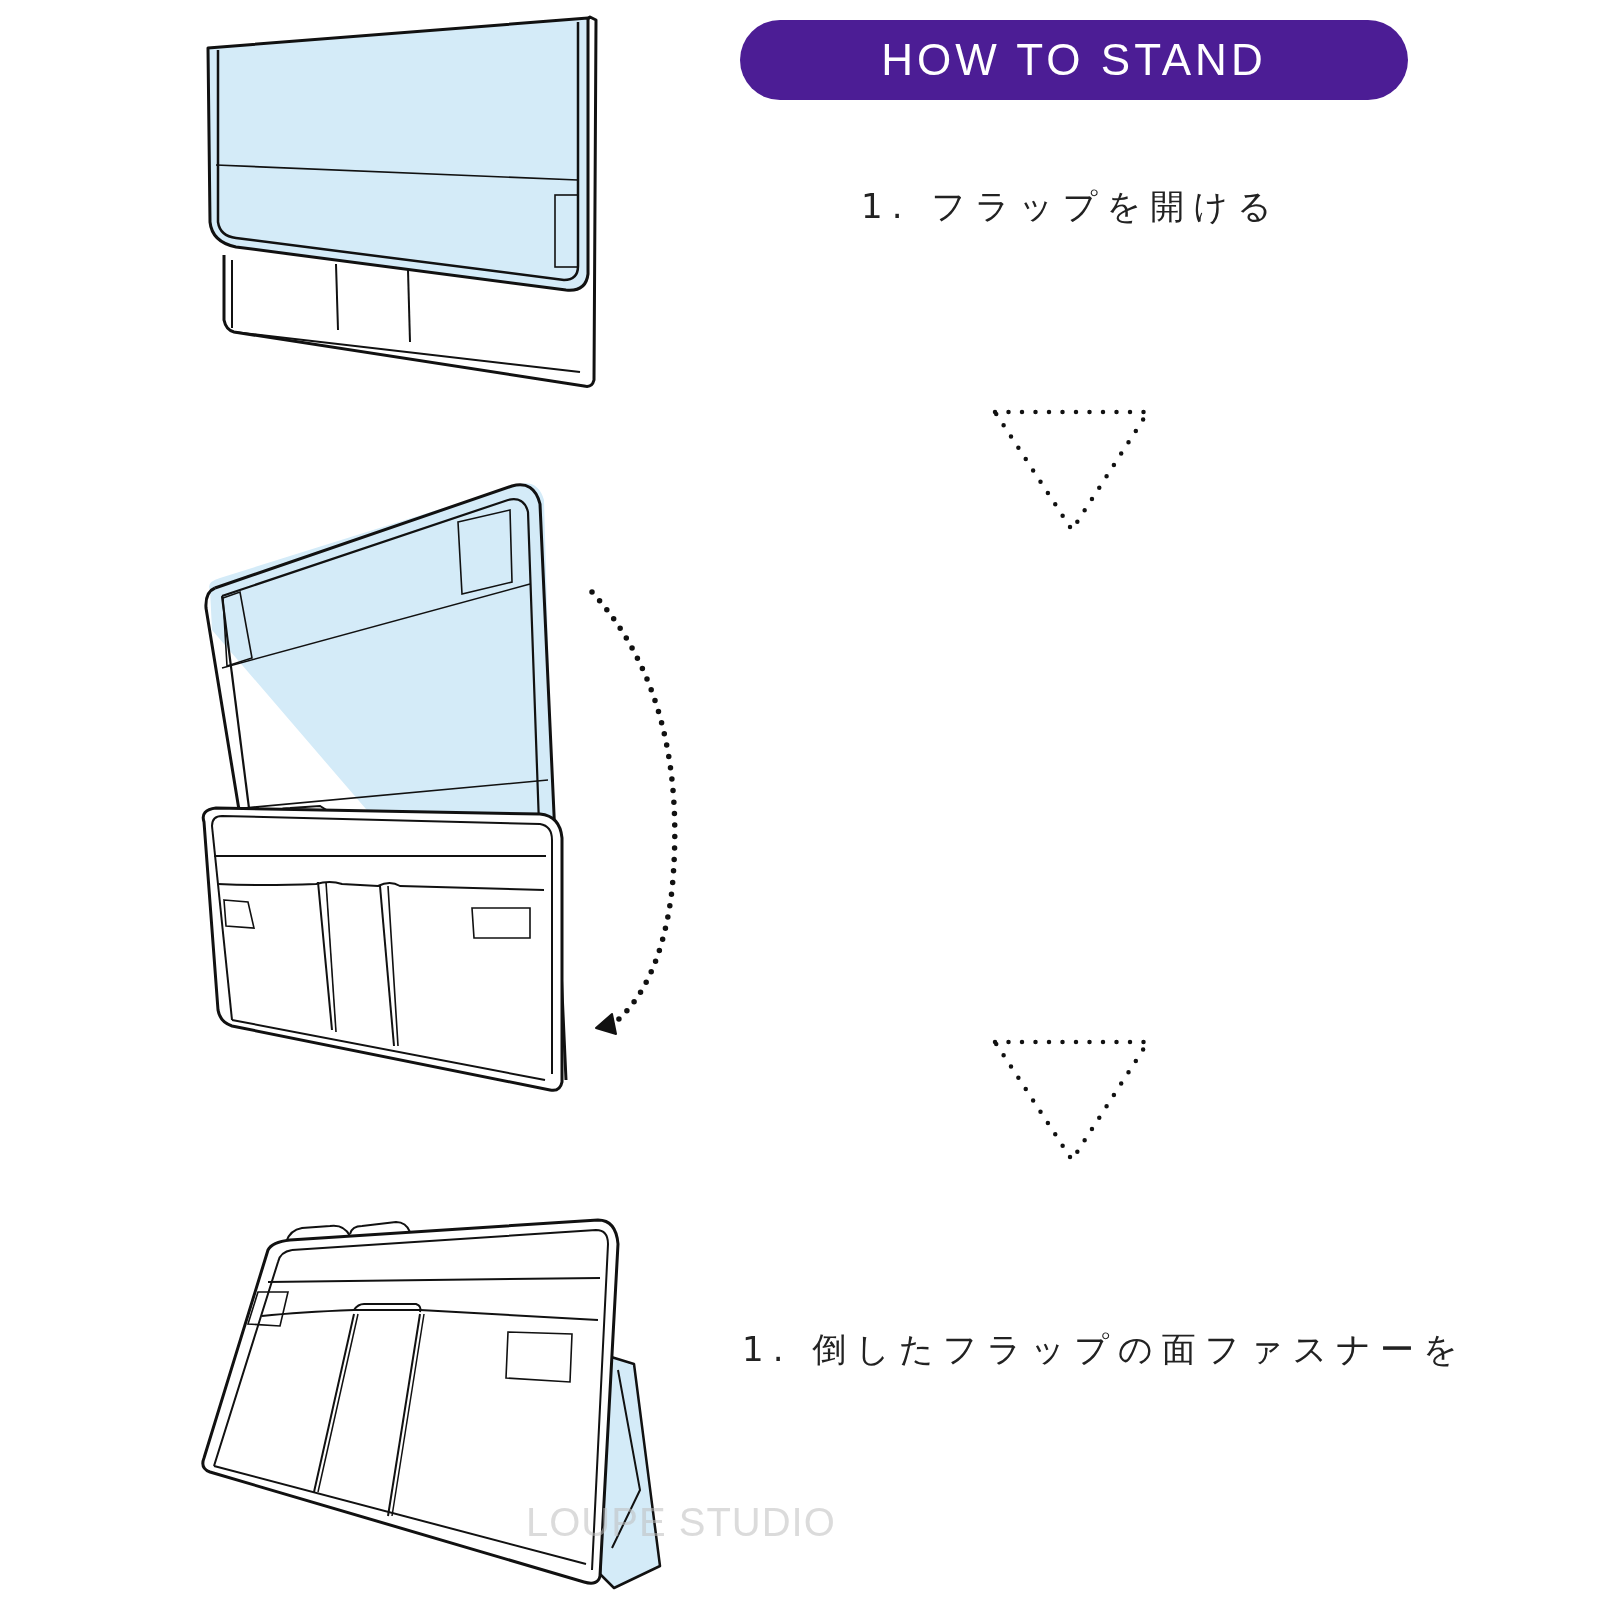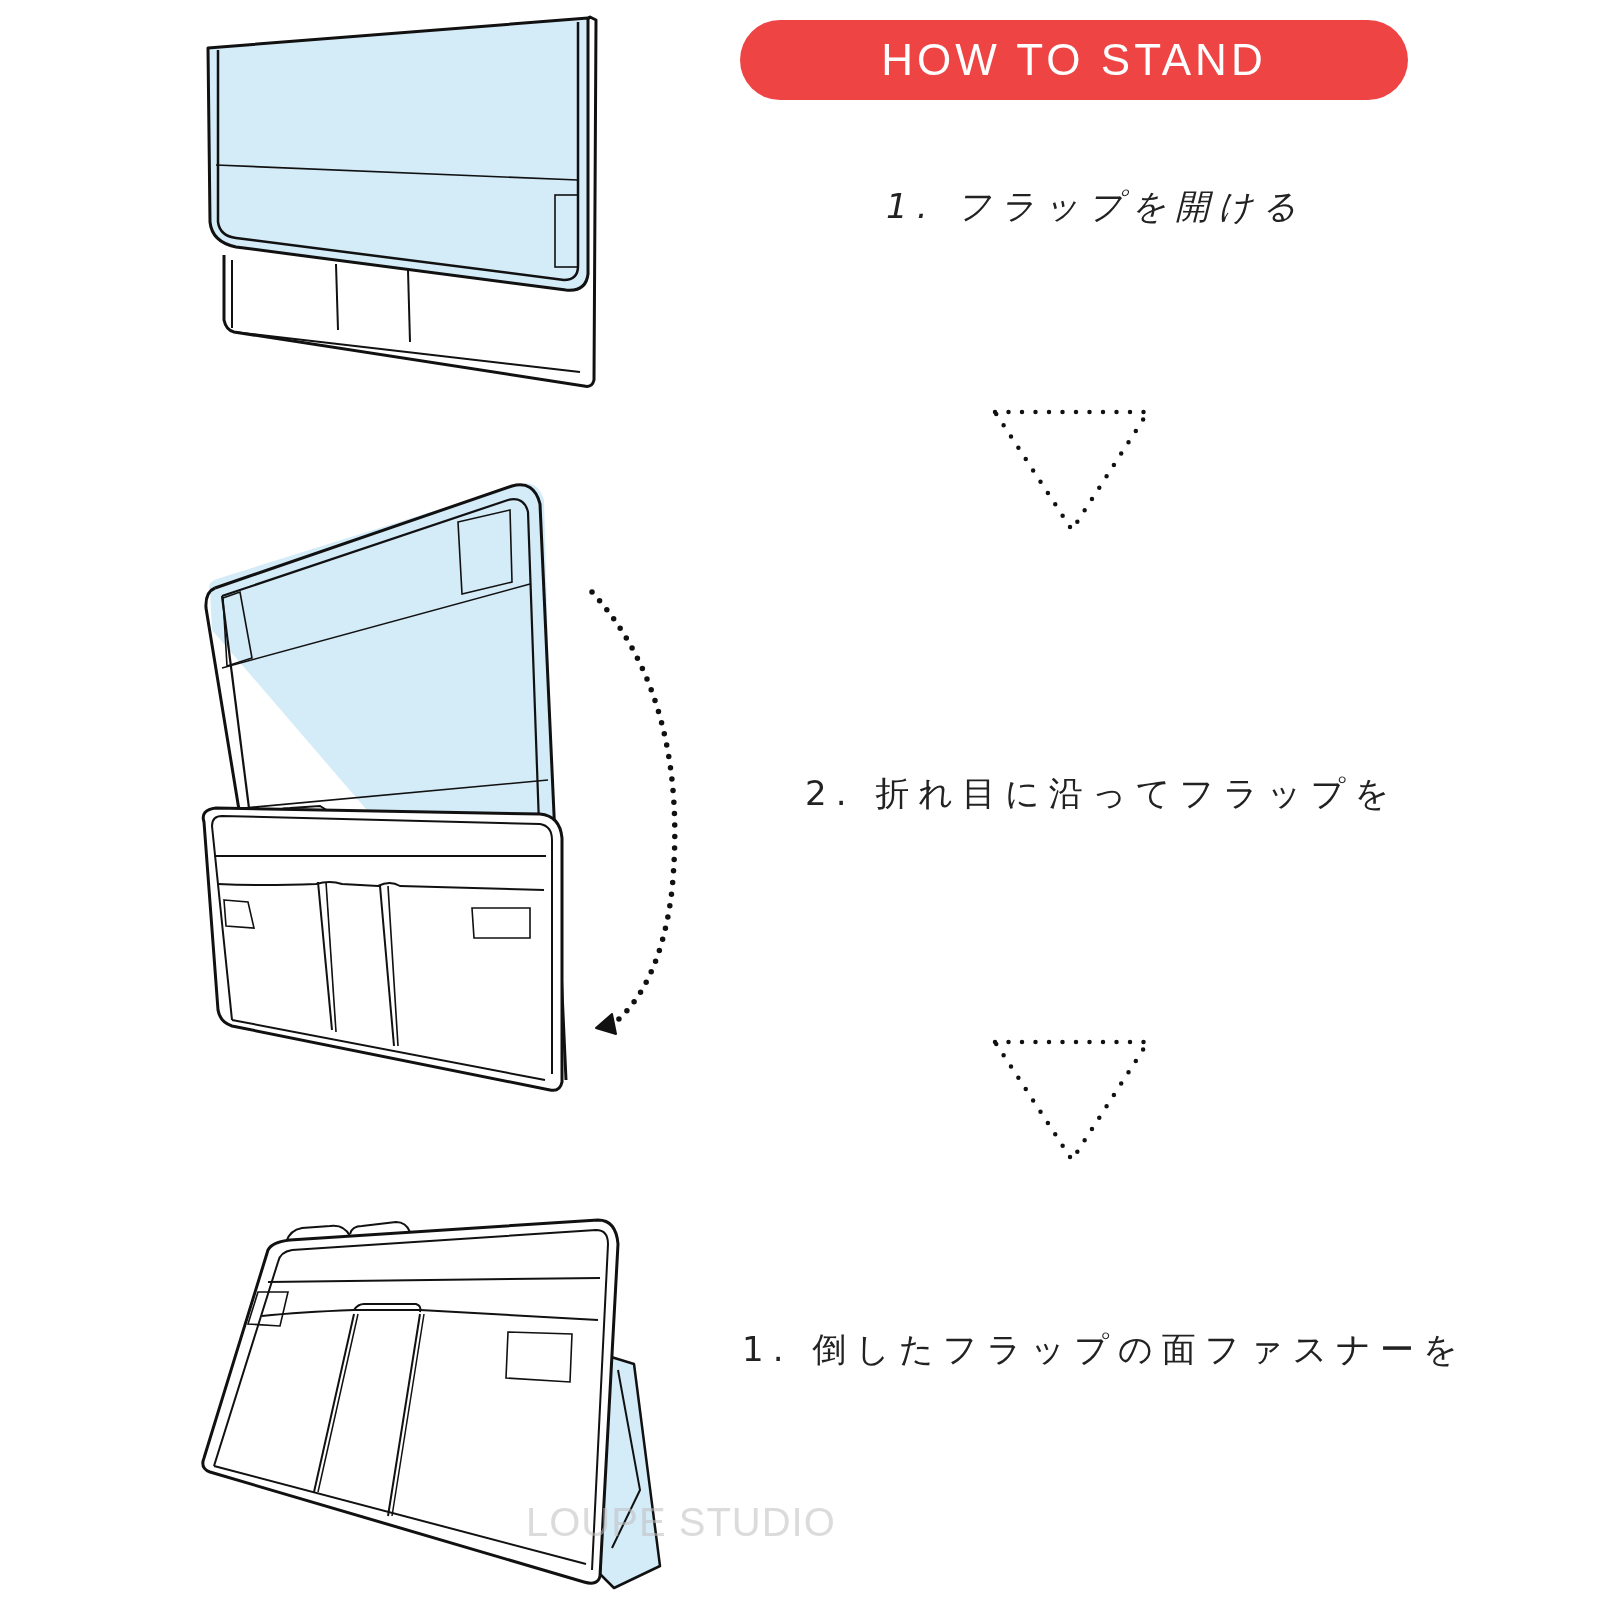--- a/index.html
+++ b/index.html
@@ -1,32 +1,32 @@
 <!DOCTYPE html>
 <html><head>
   <meta charset="utf-8">
   <style>
     html, body { margin: 0; padding: 0; background: #ffffff; }
     body { width: 1600px; height: 1600px; position: relative; overflow: hidden;
            font-family: "DejaVu Sans", "Liberation Sans", sans-serif; color: #1a1a1a; }
     .abs { position: absolute; }
     .header-pill {
       left: 740px; top: 20px; width: 668px; height: 80px;
-      background: #ef4444; border-radius: 40px;
+      background: #4c1d95; border-radius: 40px;
       display: flex; align-items: center; justify-content: center;
     }
     .header-pill span {
       color: #ffffff; font-family: "Liberation Sans", sans-serif;
       font-size: 44px; letter-spacing: 4px; font-weight: normal;
     }
     .step-text {
       font-size: 34px; letter-spacing: 9px; line-height: 62px;
       color: #222; white-space: nowrap;
     }
-    .step1 { left: 886px; top: 175px; font-style: italic; }
+    .step1 { left: 861px; top: 175px; }
     .step2 { left: 805px; top: 762px; }
     .step2 .line2 { padding-left: 52px; }
     .step3 { left: 742px; top: 1318px; }
     .step3 .line2 { padding-left: 52px; }
     .watermark {
       left: 526px; top: 1480px; font-family: "Liberation Sans", sans-serif;
       font-size: 40px; color: rgba(190,190,190,0.55); letter-spacing: 1px; margin-top: 20px;
     }
     svg { position: absolute; overflow: visible; }
   </style>
@@ -91,21 +91,20 @@
   <path d="M388 416 L398 576" stroke="#111" stroke-width="1.6" fill="none"></path>
 
   <path d="M224 430 L248 432 L254 458 L226 456 Z" fill="none" stroke="#111" stroke-width="1.6"></path>
   <path d="M472 438 L530 438 L530 468 L474 468 Z" fill="none" stroke="#111" stroke-width="1.6"></path>
 
   <path d="M592 122 Q690 230 672 420 Q660 520 608 558" fill="none" stroke="#111" stroke-width="5.5" stroke-linecap="round" stroke-dasharray="0 11.5"></path>
   <path d="M596 558 L612 544 L616 564 Z" fill="#111" stroke="#111" stroke-width="2" stroke-linejoin="round"></path>
 </svg>
 
 <div class="abs step-text step2">
-  <div>2. 折れ目に沿ってフラップを</div>
 </div>
 
 <svg width="180" height="160" style="left:990px;top:1030px;" viewBox="0 0 180 160">
   <path d="M5 12 L158 12 L82 130 Z" fill="none" stroke="#111" stroke-width="4.5" stroke-linecap="round" stroke-dasharray="0 13.5"></path>
 </svg>
 
 <svg width="700" height="420" style="left:0;top:1190px;" viewBox="0 0 700 420">
 
   <path d="M608 166 L634 174 L660 376 L614 398 L600 384 Z" fill="#d4ebf8" stroke="#111" stroke-width="2.5" stroke-linejoin="round"></path>
   <path d="M618 180 L640 300 L612 358" fill="none" stroke="#111" stroke-width="2"></path>

